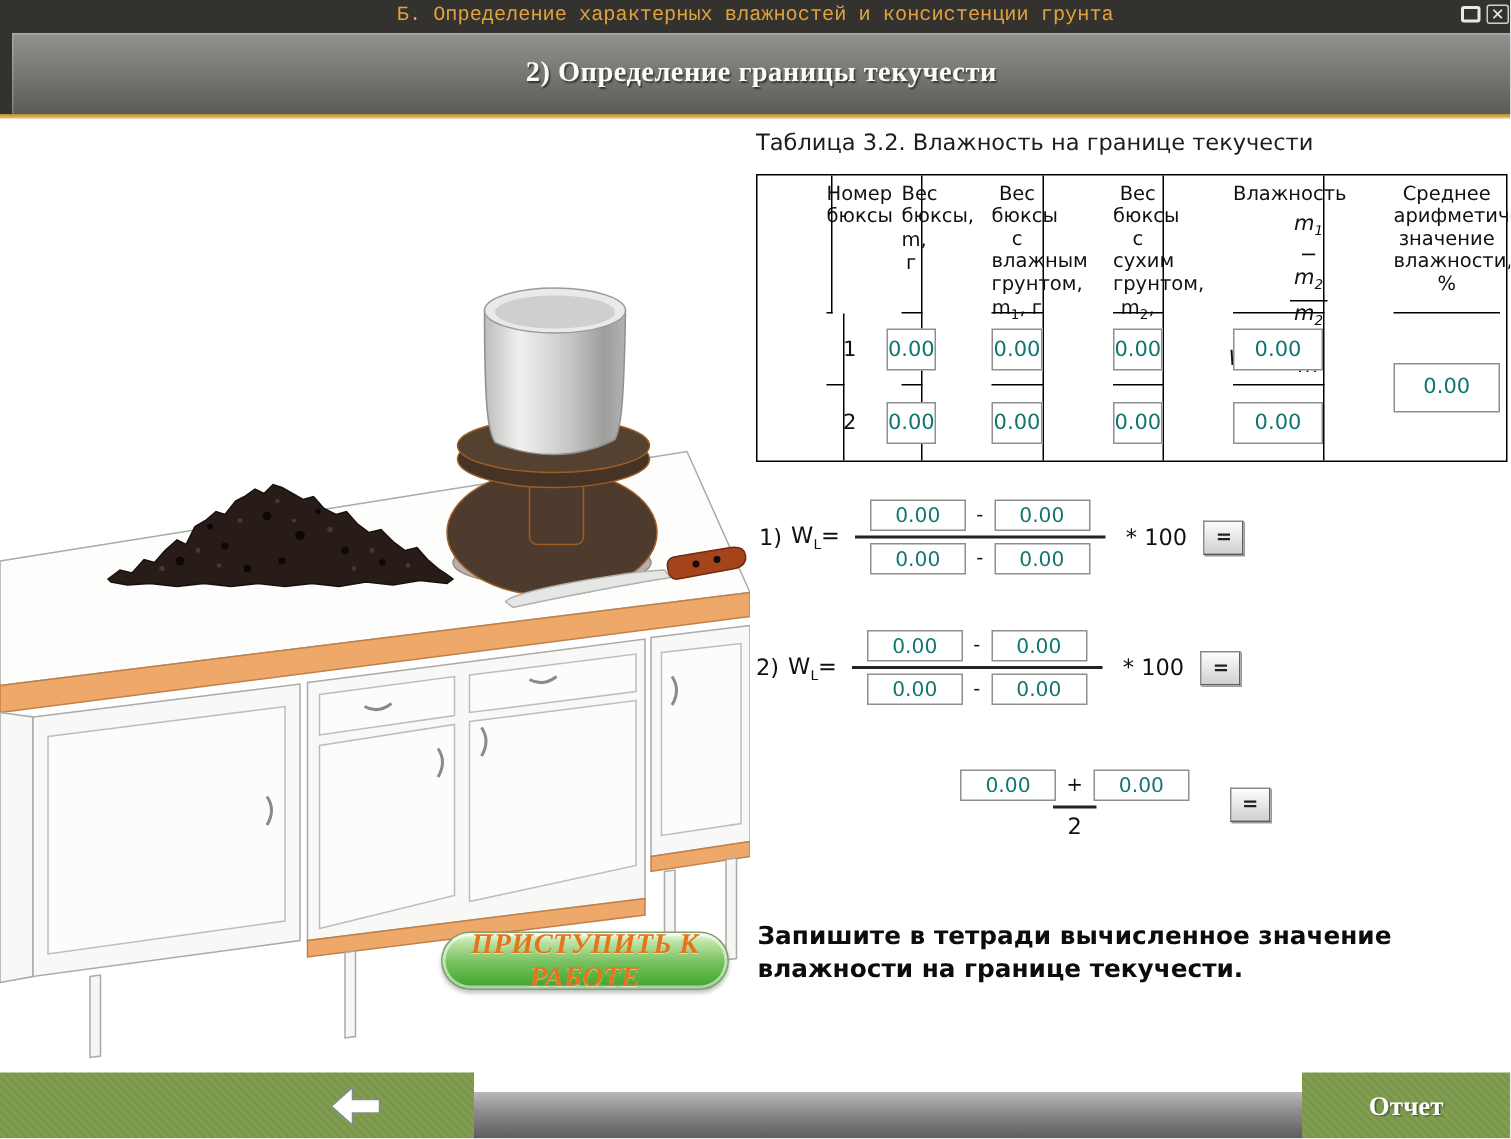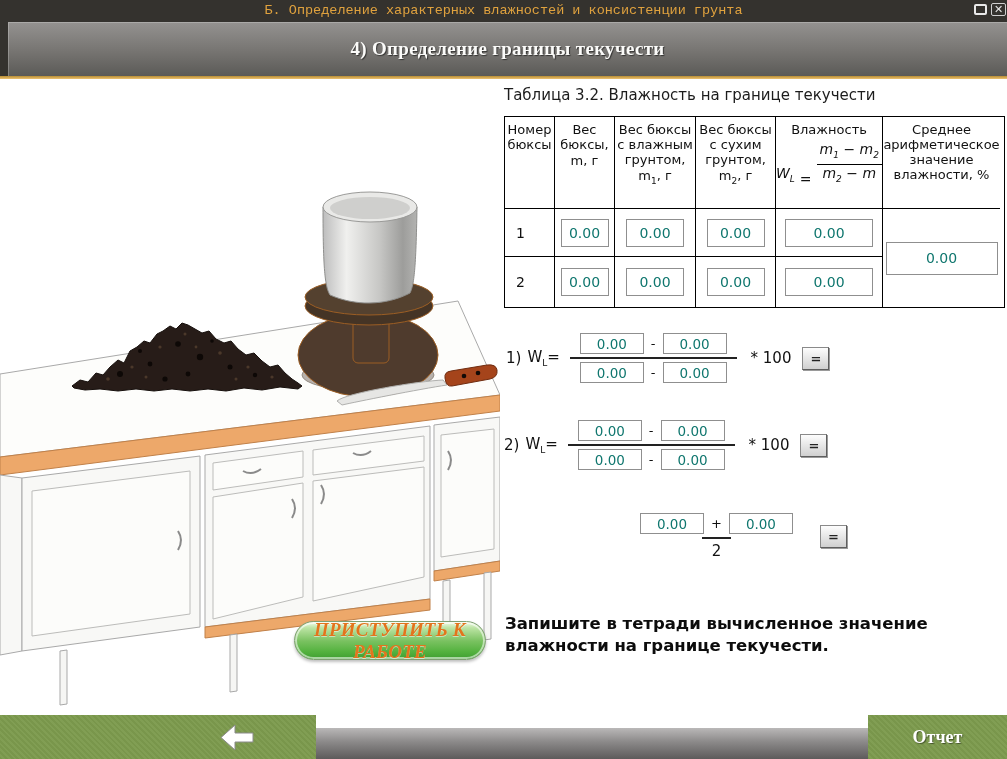--- a/index.html
+++ b/index.html
@@ -24,21 +24,21 @@
        background:linear-gradient(#b78c33,#ecc272);}
 
   
   .scene{position:absolute;left:0;top:79px;}
 
   
   .tbl-title{position:absolute;left:504px;top:86px;font-size:15px;color:#1c1c1c;}
   .soil-table{position:absolute;left:504px;top:116px;width:499px;border:1px solid #000;
        display:grid;grid-template-columns:50px 60px 81px 80px 107px 117px;
        grid-template-rows:92px 48px 50px;background:#fff;box-sizing:content-box;}
-  .soil-table .cell{border-right:1px solid #000;border-bottom:1px solid #000;box-sizing:border-box;}
+  .soil-table .cell{border-right:1px solid #000;border-bottom:1px solid #000;box-sizing:border-box;margin-left:46px;}
   .soil-table .last{border-right:none;}
   .soil-table .nobot{border-bottom:none;}
   .th{font-size:13px;line-height:15px;text-align:center;padding-top:5px;color:#111;}
   .th .mline{margin-top:1px;}
   sub{font-size:9px;}
   .wl-wrap{display:flex;align-items:flex-end;justify-content:center;gap:5px;margin-top:5px;
        font-style:italic;font-size:14px;}
   .frac{display:inline-flex;flex-direction:column;align-items:center;}
   .frac .ftop{padding:0 3px 1px 3px;border-bottom:1px solid #000;}
   .frac .fbot{padding:1px 3px 0 3px;}
@@ -97,21 +97,21 @@
 
 <div class="app">
 
   <div class="topwrap">
     <span class="apptitle">Б. Определение характерных влажностей и консистенции грунта</span>
     <div class="winctl">
       <span class="win-restore"></span>
       <span class="win-close">✕</span>
     </div>
     <div class="subbar">
-      <span>4) Определение границы текучести</span>
+      <span>2) Определение границы текучести</span>
     </div>
   </div>
   <div class="goldline"></div>
 
   <svg class="scene" width="500" height="637" viewBox="0 0 500 637">
     <defs>
       <linearGradient id="cupg" x1="0" y1="0" x2="1" y2="0">
         <stop offset="0" stop-color="#bdbdbd"></stop>
         <stop offset="0.25" stop-color="#f0f0ee"></stop>
         <stop offset="0.6" stop-color="#c7c7c5"></stop>

